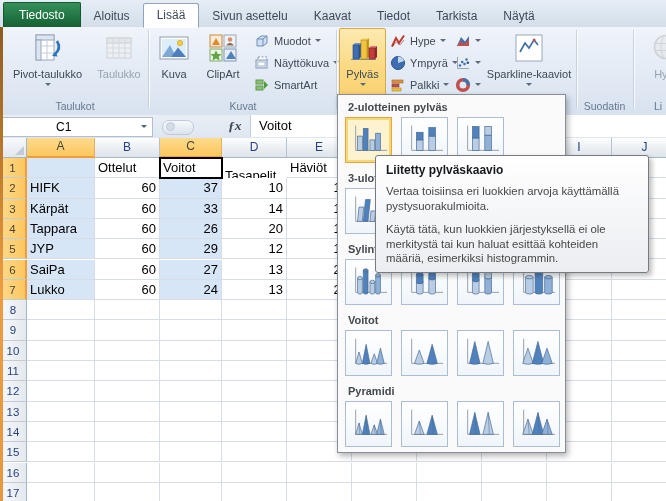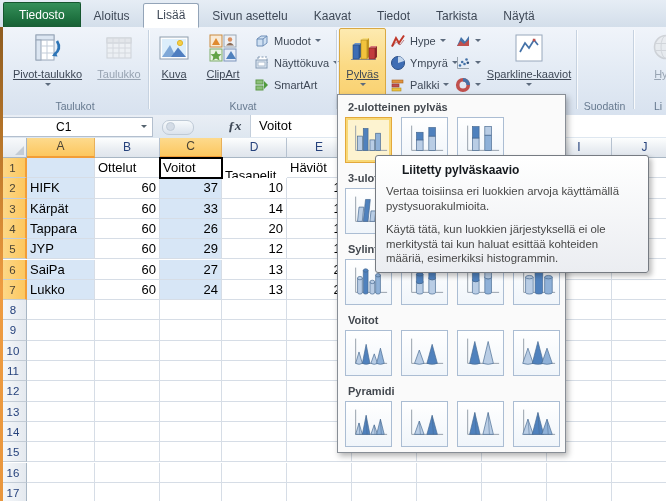--- a/index.html
+++ b/index.html
@@ -15,21 +15,21 @@
   .tab.active{background:#ffffff;border:1px solid #93a4b8;border-bottom:1px solid #fff;
     border-radius:2.5px 2.5px 0 0;height:23px;line-height:23px;margin-bottom:-1px;position:relative;z-index:2;}
   
   .ribbon{position:absolute;left:0;top:27px;width:666px;height:88px;
     background:linear-gradient(#f0f4fa,#e2eaf4 55%,#d8e2ef);border-bottom:1px solid #b9c6d6;}
   .rsep{position:absolute;top:3px;height:79px;width:1px;background:#c6d2e0;box-shadow:1px 0 0 rgba(255,255,255,.8);}
   .rglabel{position:absolute;top:73px;height:13px;font-size:10.5px;color:#66798f;text-align:center;line-height:13px;}
   .bigbtn{position:absolute;top:2px;height:81px;display:flex;flex-direction:column;align-items:center;
     font-size:11px;color:#3e4856;text-align:center;}
   .bigbtn .i32{width:32px;height:32px;margin-top:3px;flex:none;}
-  .bigbtn .lbl{margin-top:4px;white-space:nowrap;line-height:12px;text-decoration:underline;}
+  .bigbtn .lbl{margin-top:4px;white-space:nowrap;line-height:12px;}
   .bigbtn.disabled{color:#98a4b2;}
   .bigbtn.disabled svg{opacity:.55;filter:grayscale(60%);}
   .bigbtn.hl{background:linear-gradient(#fdeab0,#fbda84 45%,#f9cd68);border:1px solid #d9a943;border-radius:2px;}
   .dda{width:0;height:0;border:3.5px solid transparent;border-top-color:#5d6b7d;margin-top:3px;}
   .smcol{position:absolute;top:4px;display:flex;flex-direction:column;gap:3px;}
   .smbtn{display:flex;align-items:center;height:19px;font-size:11px;color:#3e4856;gap:4px;padding:0 2px;white-space:nowrap;}
   .smbtn .i16{width:16px;height:16px;flex:none;}
   .dda-s{width:0;height:0;border:3px solid transparent;border-top-color:#5d6b7d;margin-top:3px;}
   
   .fbar{position:absolute;left:0;top:115px;width:666px;height:23px;
@@ -75,21 +75,21 @@
   .mitem{width:47px;height:46px;box-sizing:border-box;border:1px solid #abbdd3;
     background:linear-gradient(#ffffff,#f0f5fa);display:flex;align-items:center;justify-content:center;}
   .mitem.msel{border:1px solid #e3a83b;box-shadow:inset 0 0 0 2px #f8d876;background:#fdf3d0;}
   .mfoot{margin-top:3px;border-top:1px solid #d8dbdf;padding:5px 10px 6px;display:flex;align-items:center;gap:8px;
     font-size:12px;color:#1e1e1e;}
   .u{text-decoration:underline;}
   
   .tip{position:absolute;left:375px;top:155px;width:274px;box-sizing:border-box;
     background:linear-gradient(#ffffff,#ebedf1);border:1px solid #767b82;border-radius:3px;
     box-shadow:3px 3px 5px rgba(0,0,0,.25);z-index:20;padding:7px 10px 6px;}
-  .tip h4{font-size:12px;color:#15191e;margin:0 16px 7px;font-weight:bold;}
+  .tip h4{font-size:12px;color:#15191e;margin:0 0 7px;font-weight:bold;}
   .tip p{font-size:11.4px;color:#474747;line-height:1.28;margin:0 0 9px;}
   .tip p:last-child{margin-bottom:0;}
   
   .edge{position:absolute;left:0;top:27px;width:3px;height:474px;z-index:30;
     background:linear-gradient(#8e5c20,#c27c2c 30%,#ee9c41 55%,#e9973e);}
 </style>
 </head>
 <body>
 
 <div class="screen">

